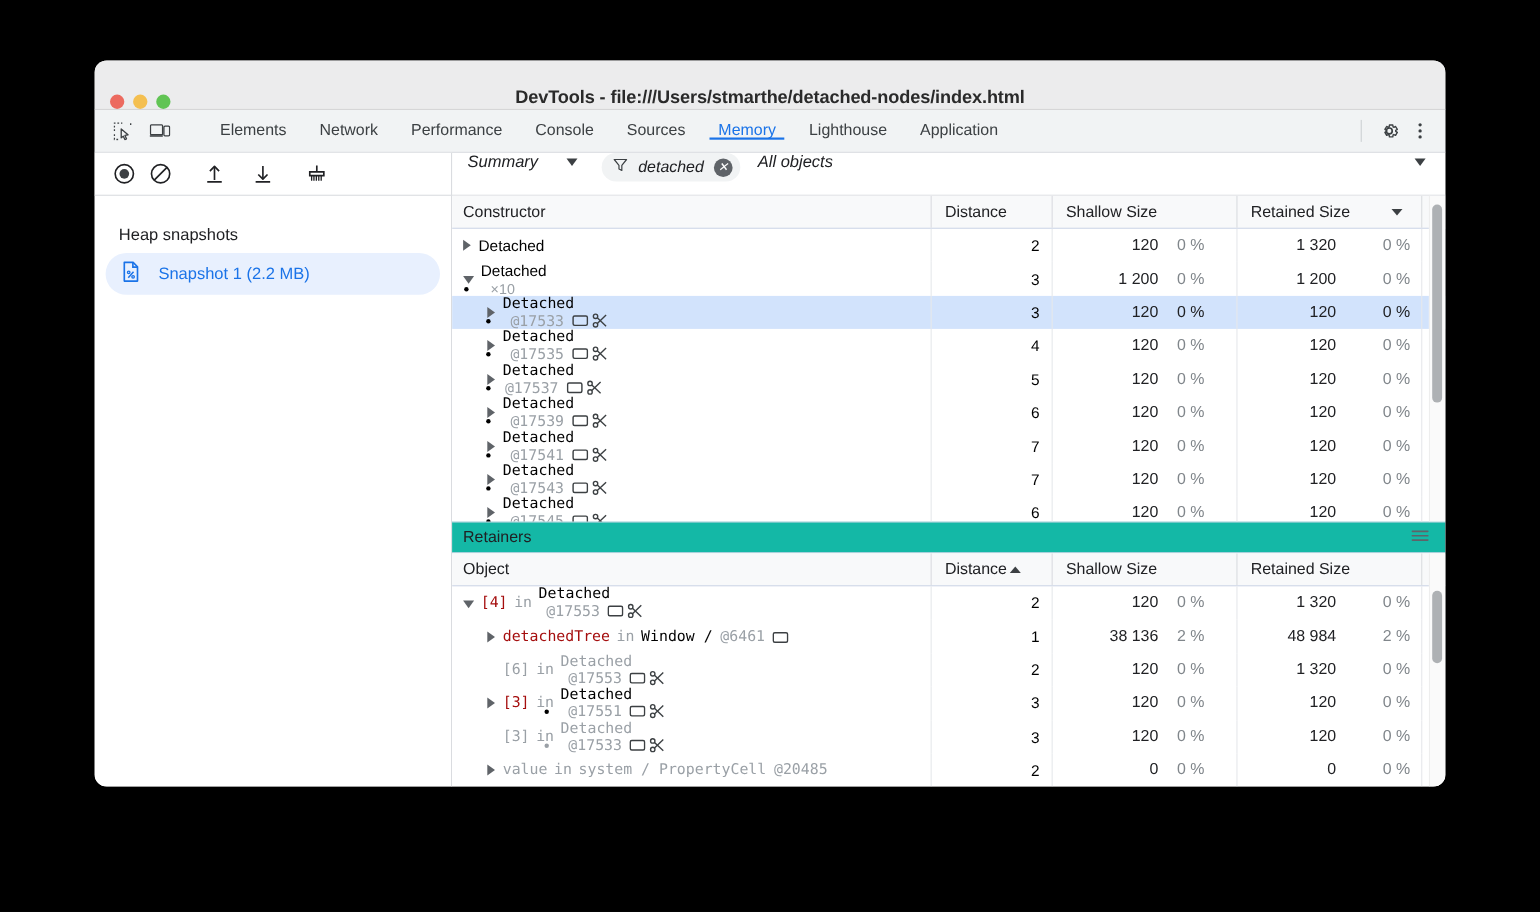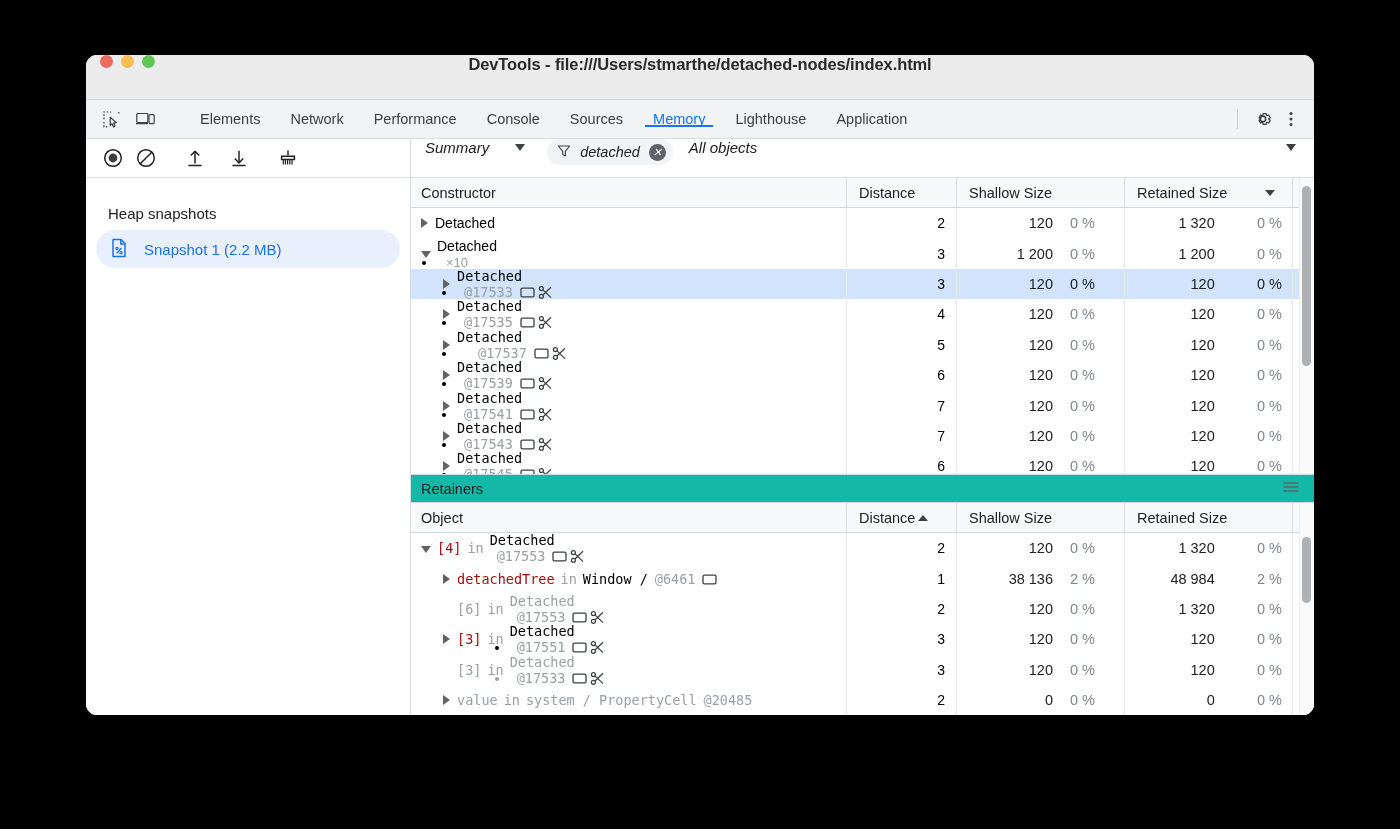--- a/index.html
+++ b/index.html
@@ -19,21 +19,21 @@
     border-radius: 11px;
     overflow: hidden;
     box-shadow: 0 10px 40px rgba(0,0,0,.5);
   }
 
   
   #titlebar {
     height: 45px;
     background: #ececed;
     border-bottom: 1px solid #d6d6d7;
-    display: flex; align-items: flex-start;
+    display: flex; align-items: flex-end;
     position: relative;
   }
   .traffic-lights { display: flex; gap: 8px; padding-left: 14px; }
   .light { width: 13px; height: 13px; border-radius: 50%; }
   .light.red    { background: #ec6a5f; }
   .light.yellow { background: #f4bf50; }
   .light.green  { background: #61c454; }
   #window-title {
     position: absolute; left: 0; right: 0; text-align: center;
     font-size: 16.5px; font-weight: bold; color: #2a2a2a;
@@ -418,21 +418,21 @@
                 <span class="pct">0 %</span>
               </div>
               <div class="c c-ret">
                 <span class="num">120</span>
                 <span class="pct">0 %</span>
               </div>
             </div>
             <div class="gr">
               <div class="c c-name" style="padding-left:32px">
                 <span class="tri"></span>
-                <span class="mono">Detached <li><span class="mono gray" style="margin-left:21px">@17537</span><span class="node-badges">
+                <span class="mono">Detached <li><span class="mono gray" style="margin-left:2px">@17537</span><span class="node-badges">
                       <span><svg width="15" height="13" viewBox="0 0 15 13" style="vertical-align:-2px">
                           <rect x="1" y="2.2" width="13" height="8.6" rx="1.4" fill="none" stroke="#3c4043" stroke-width="1.3"></rect>
                         </svg></span>
                       <span><svg width="15" height="15" viewBox="0 0 15 15" style="vertical-align:-3px">
                           <g fill="none" stroke="#3c4043" stroke-width="1.25">
                             <circle cx="3.4" cy="11.3" r="2"></circle>
                             <circle cx="3.4" cy="3.6" r="2"></circle>
                             <path d="M5 4.9 L13 12.6"></path>
                             <path d="M5 10 L13 2.3"></path>
                           </g>

